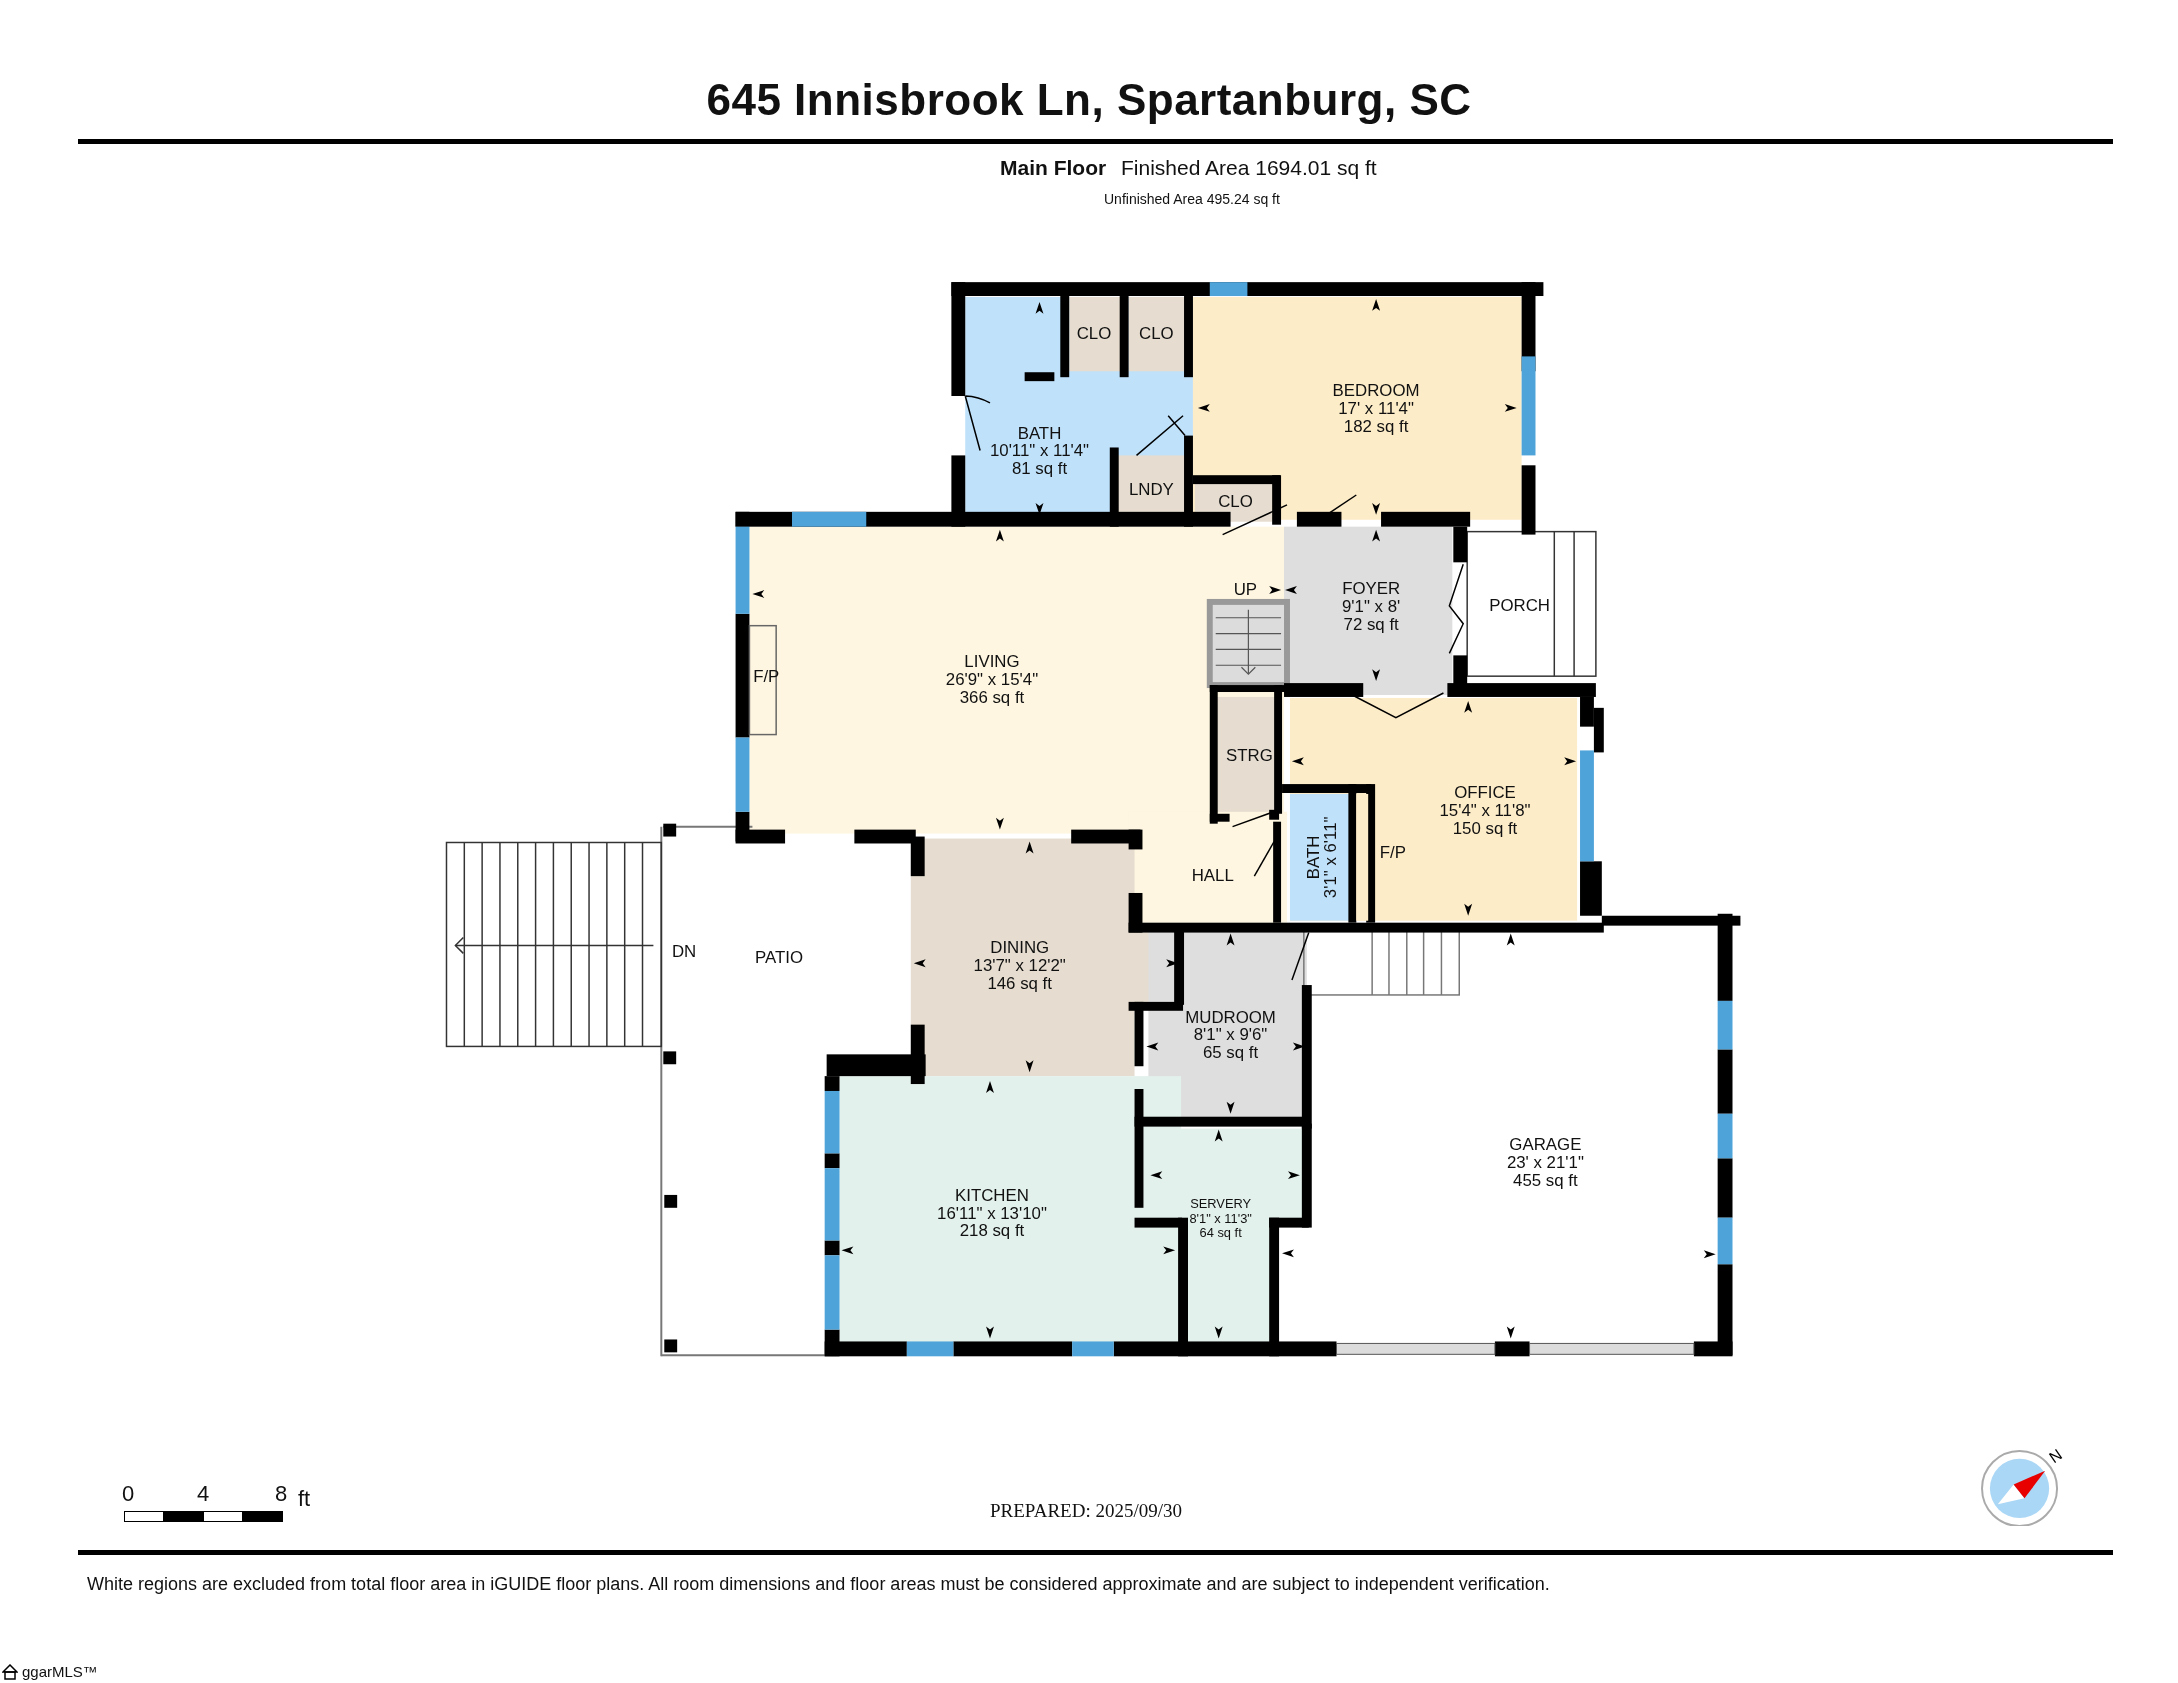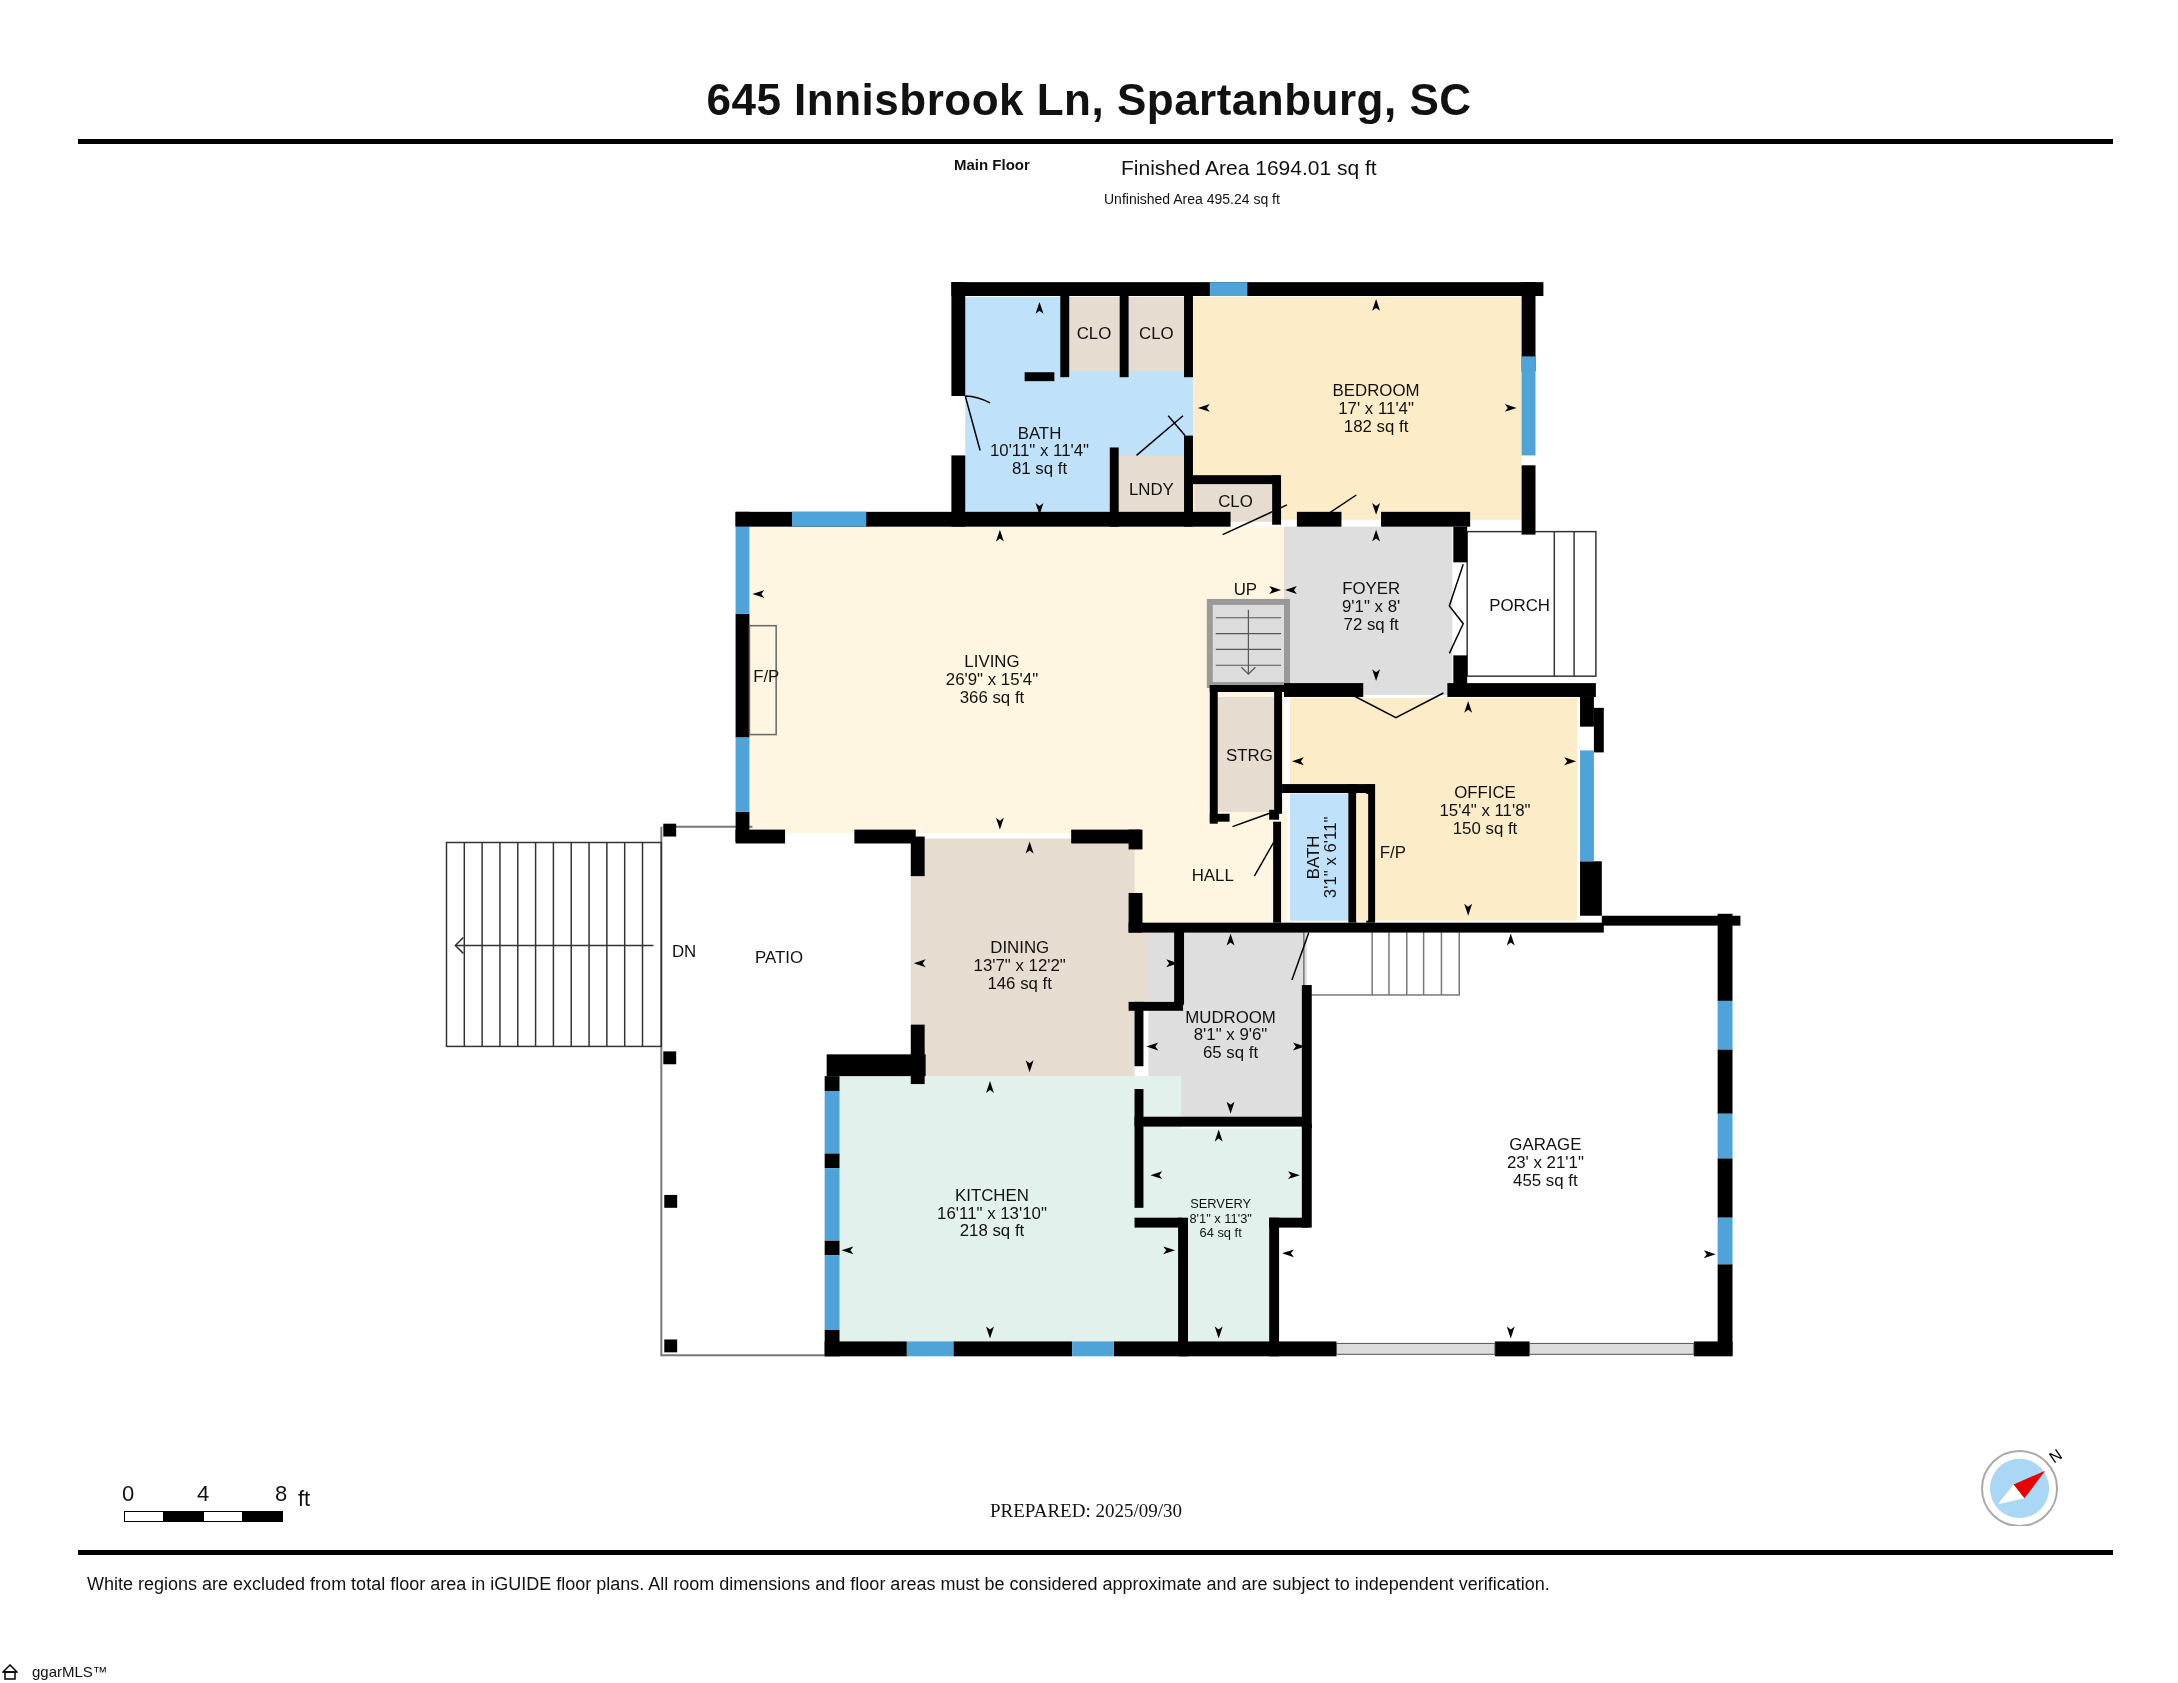--- a/index.html
+++ b/index.html
@@ -1,34 +1,34 @@
 <!DOCTYPE html>
 <html><head>
 <meta charset="utf-8">
 <style>
   html, body { margin:0; padding:0; background:#ffffff; }
   body { width:2178px; height:1683px; position:relative; overflow:hidden;
          font-family:"Liberation Sans", "DejaVu Sans", sans-serif; color:#111; }
   .abs { position:absolute; }
   #title { left:0; width:2178px; top:75px; text-align:center; font-size:44px; font-weight:bold; letter-spacing:0.5px; }
   .rule { position:absolute; left:78px; width:2035px; height:5px; background:#000; }
-  #floor-label { left:954px; top:156px; font-size:15px; font-weight:bold; }
+  #floor-label { left:1000px; top:156px; font-size:21px; font-weight:bold; }
   #finished { left:1121px; top:156px; font-size:21px; }
   #unfinished { left:1104px; top:191px; font-size:14px; }
   svg#plan { position:absolute; left:0; top:0; }
   .rlabel { font-family:"Liberation Sans", sans-serif; font-size:17px; fill:#111; text-anchor:middle; }
   .rlabel-sm { font-family:"Liberation Sans", sans-serif; font-size:13px; fill:#111; text-anchor:middle; }
   #scale { left:122px; top:1481px; }
   .scale-num { position:absolute; top:0; font-size:22px; }
   .scale-bar { position:absolute; top:30px; height:11px; width:40px; border:1px solid #000; box-sizing:border-box; }
   .scale-bar.b { background:#000; }
   #scale-unit { position:absolute; left:176px; top:5px; font-size:22px; }
   #prepared { left:990px; top:1500px; font-size:19px;font-family:Liberation Serif, serif; }
   #disclaimer { left:87px; top:1574px; font-size:18px; }
-  #logo { left:2px; top:1663px; font-size:15px; display:flex; align-items:center; gap:14px; }
+  #logo { left:2px; top:1663px; font-size:15px; display:flex; align-items:center; gap:4px; }
   #compass { left:1980px; top:1447px; width:85px; height:79px; }
 </style>
 </head>
 <body>
 
 <div id="title" class="abs">645 Innisbrook Ln, Spartanburg, SC</div>
 <div class="rule" style="top:139px;"></div>
 <div id="floor-label" class="abs">Main Floor</div>
 <div id="finished" class="abs">Finished Area 1694.01 sq ft</div>
 <div id="unfinished" class="abs">Unfinished Area 495.24 sq ft</div>

